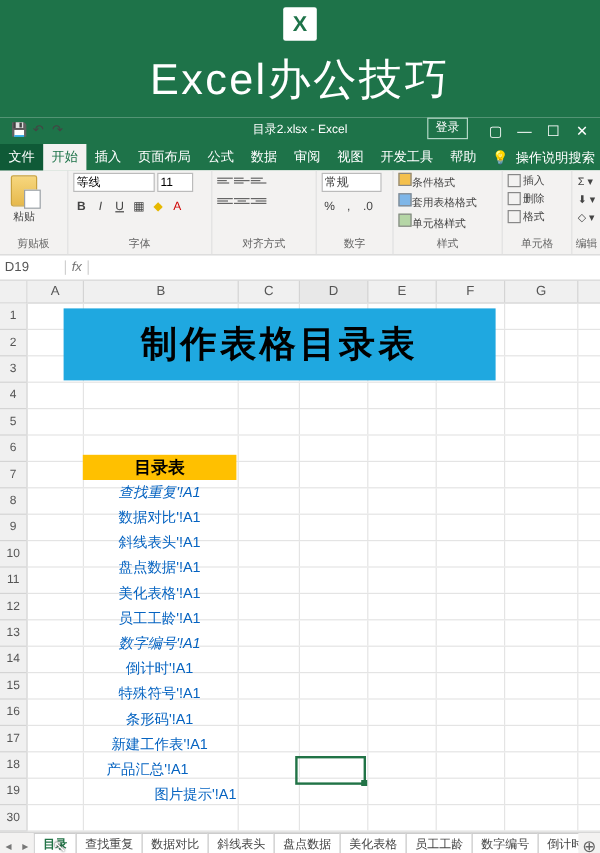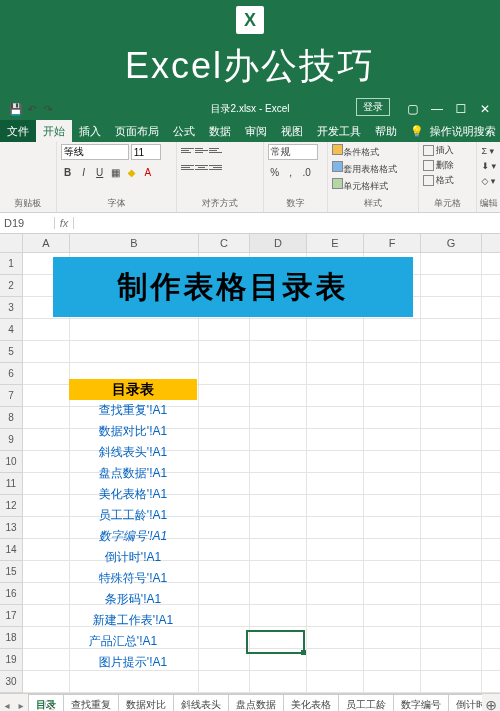--- a/index.html
+++ b/index.html
@@ -100,20 +100,26 @@
   <div class="item">视图</div>
   <div class="item">开发工具</div>
   <div class="item">帮助</div>
   <span class="help">💡</span>
   <span>操作说明搜索</span>
   <div class="spacer"></div>
 </div>
 
 <div class="ribbon">
   <div class="rgroup" style="width:48px">
+    <div class="gbody">
+        <div class="pastebox">
+          <div class="paste-icon"></div>
+          <span style="font-size:9px;margin-top:2px">粘贴</span>
+        </div>
+      </div>
     <div class="glabel">剪贴板</div>
   </div>
   <div class="rgroup" style="width:112px">
     <div class="gbody" style="flex-direction:column">
       <div class="fontsel">
         <input style="width: 62px;" value="等线">
         <input style="width: 24px;" value="11">
       </div>
       <div class="btnrow">
         <span class="b">
@@ -440,33 +446,33 @@
           <div class="gc" style="width: 56px;"></div>
           <div class="gc" style="width: 56px;"></div>
           <div class="gc" style="width: 60px;"></div>
         </div>
       </div>
     <div class="bluebox">
         <div class="t">制作表格目录表</div>
       </div>
     <div id="overlay">
         <div class="hdrcell" style="left: 46px; top: 126px; width: 128px; height: 21px;">目录表</div>
-        <div class="linkcell" style="left: 46px; top: 147px; width: 128px; height: 21px;">查找重复'!A1</div>
+        <div class="linkcell" style="left: 46px; top: 147px; width: 128px; height: 21px; font-style: italic;">查找重复'!A1</div>
         <div class="linkcell" style="left: 46px; top: 168px; width: 128px; height: 21px;">数据对比'!A1</div>
         <div class="linkcell" style="left: 46px; top: 189px; width: 128px; height: 21px;">斜线表头'!A1</div>
         <div class="linkcell" style="left: 46px; top: 210px; width: 128px; height: 21px;">盘点数据'!A1</div>
         <div class="linkcell" style="left: 46px; top: 231px; width: 128px; height: 21px;">美化表格'!A1</div>
         <div class="linkcell" style="left: 46px; top: 252px; width: 128px; height: 21px;">员工工龄'!A1</div>
         <div class="linkcell" style="left: 46px; top: 273px; width: 128px; height: 21px; font-style: italic;">数字编号'!A1</div>
         <div class="linkcell" style="left: 46px; top: 294px; width: 128px; height: 21px;">倒计时'!A1</div>
         <div class="linkcell" style="left: 46px; top: 315px; width: 128px; height: 21px;">特殊符号'!A1</div>
         <div class="linkcell" style="left: 46px; top: 336px; width: 128px; height: 21px;">条形码'!A1</div>
         <div class="linkcell" style="left: 46px; top: 357px; width: 128px; height: 21px;">新建工作表'!A1</div>
         <div class="linkcell" style="left: 46px; top: 378px; width: 108px; height: 21px;">产品汇总'!A1</div>
-        <div class="linkcell" style="left: 46px; top: 399px; width: 128px; height: 21px;">图片提示'!A1</div>
+        <div class="linkcell" style="left: 46px; top: 399px; width: 128px; height: 21px; text-align: right;">图片提示'!A1</div>
         <div class="selbox" style="left: 223px; top: 377px; width: 55px; height: 20px;"></div>
       </div>
   </div>
 </div>
 
 <div class="tabs">
   <div class="nav">◂</div>
   <div class="nav">▸</div>
   <div id="tabstrip" style="display:flex;overflow:hidden;flex:1">
       <div class="tab active">目录</div>

